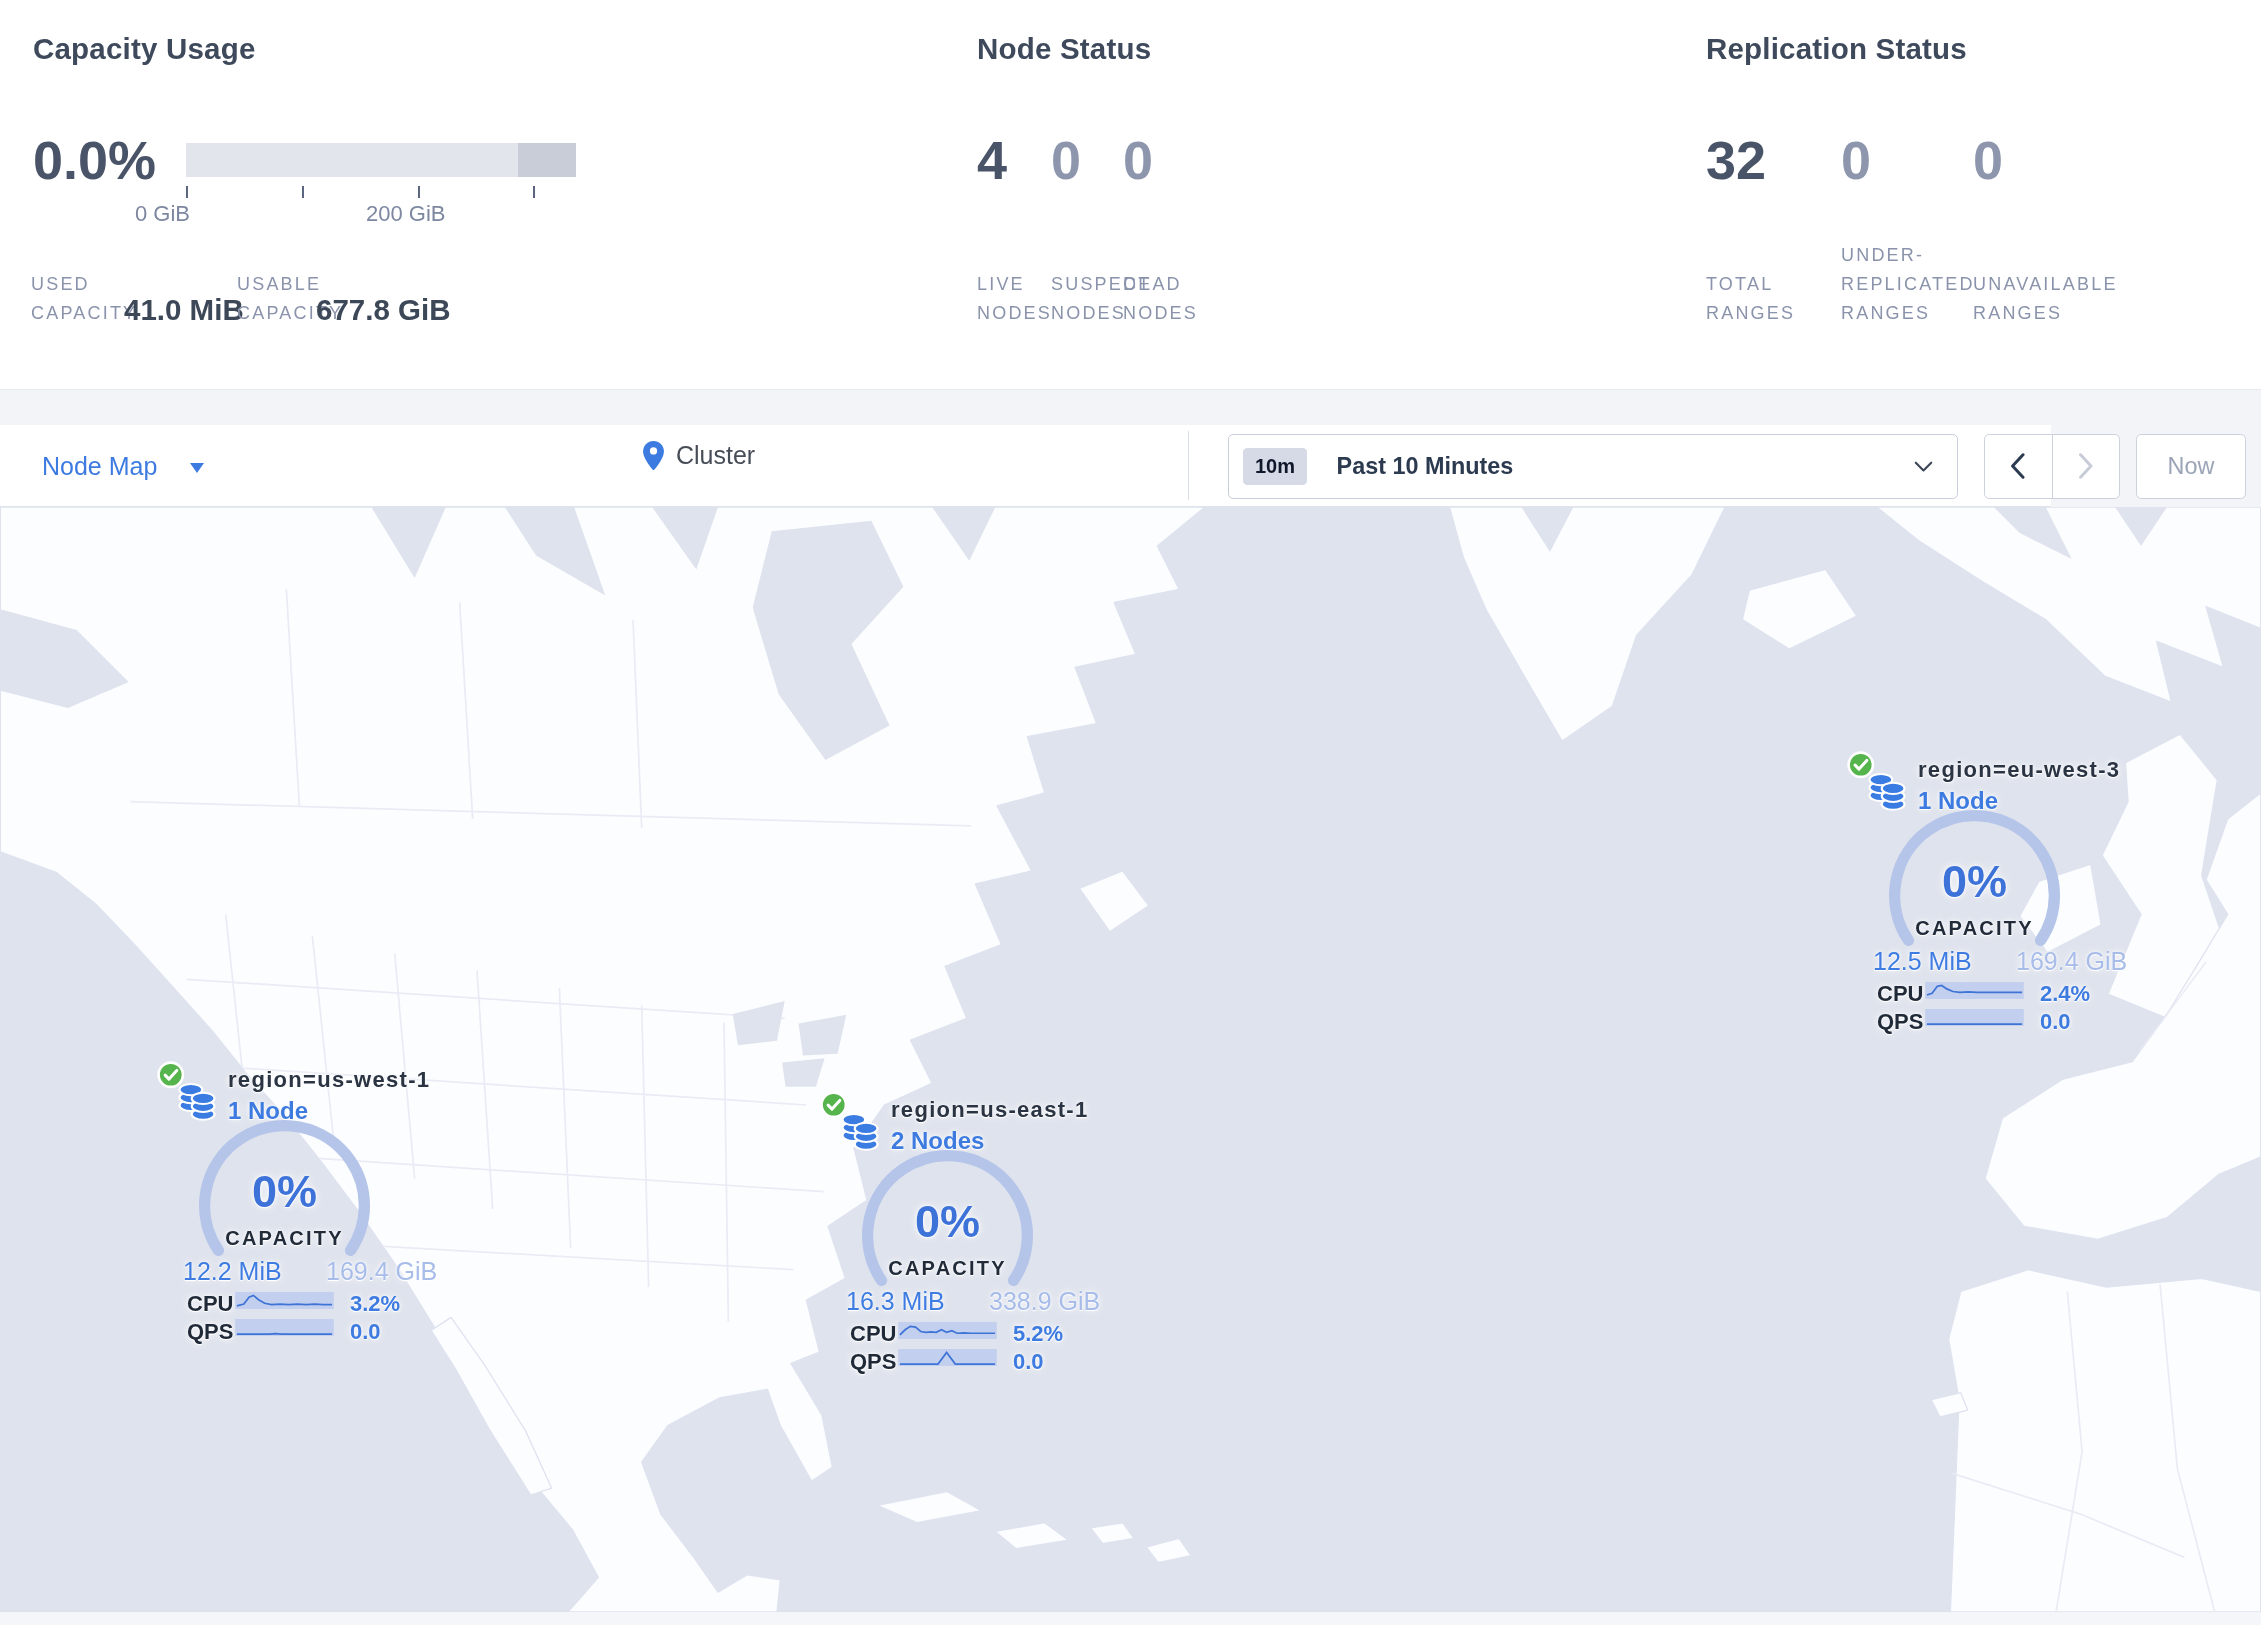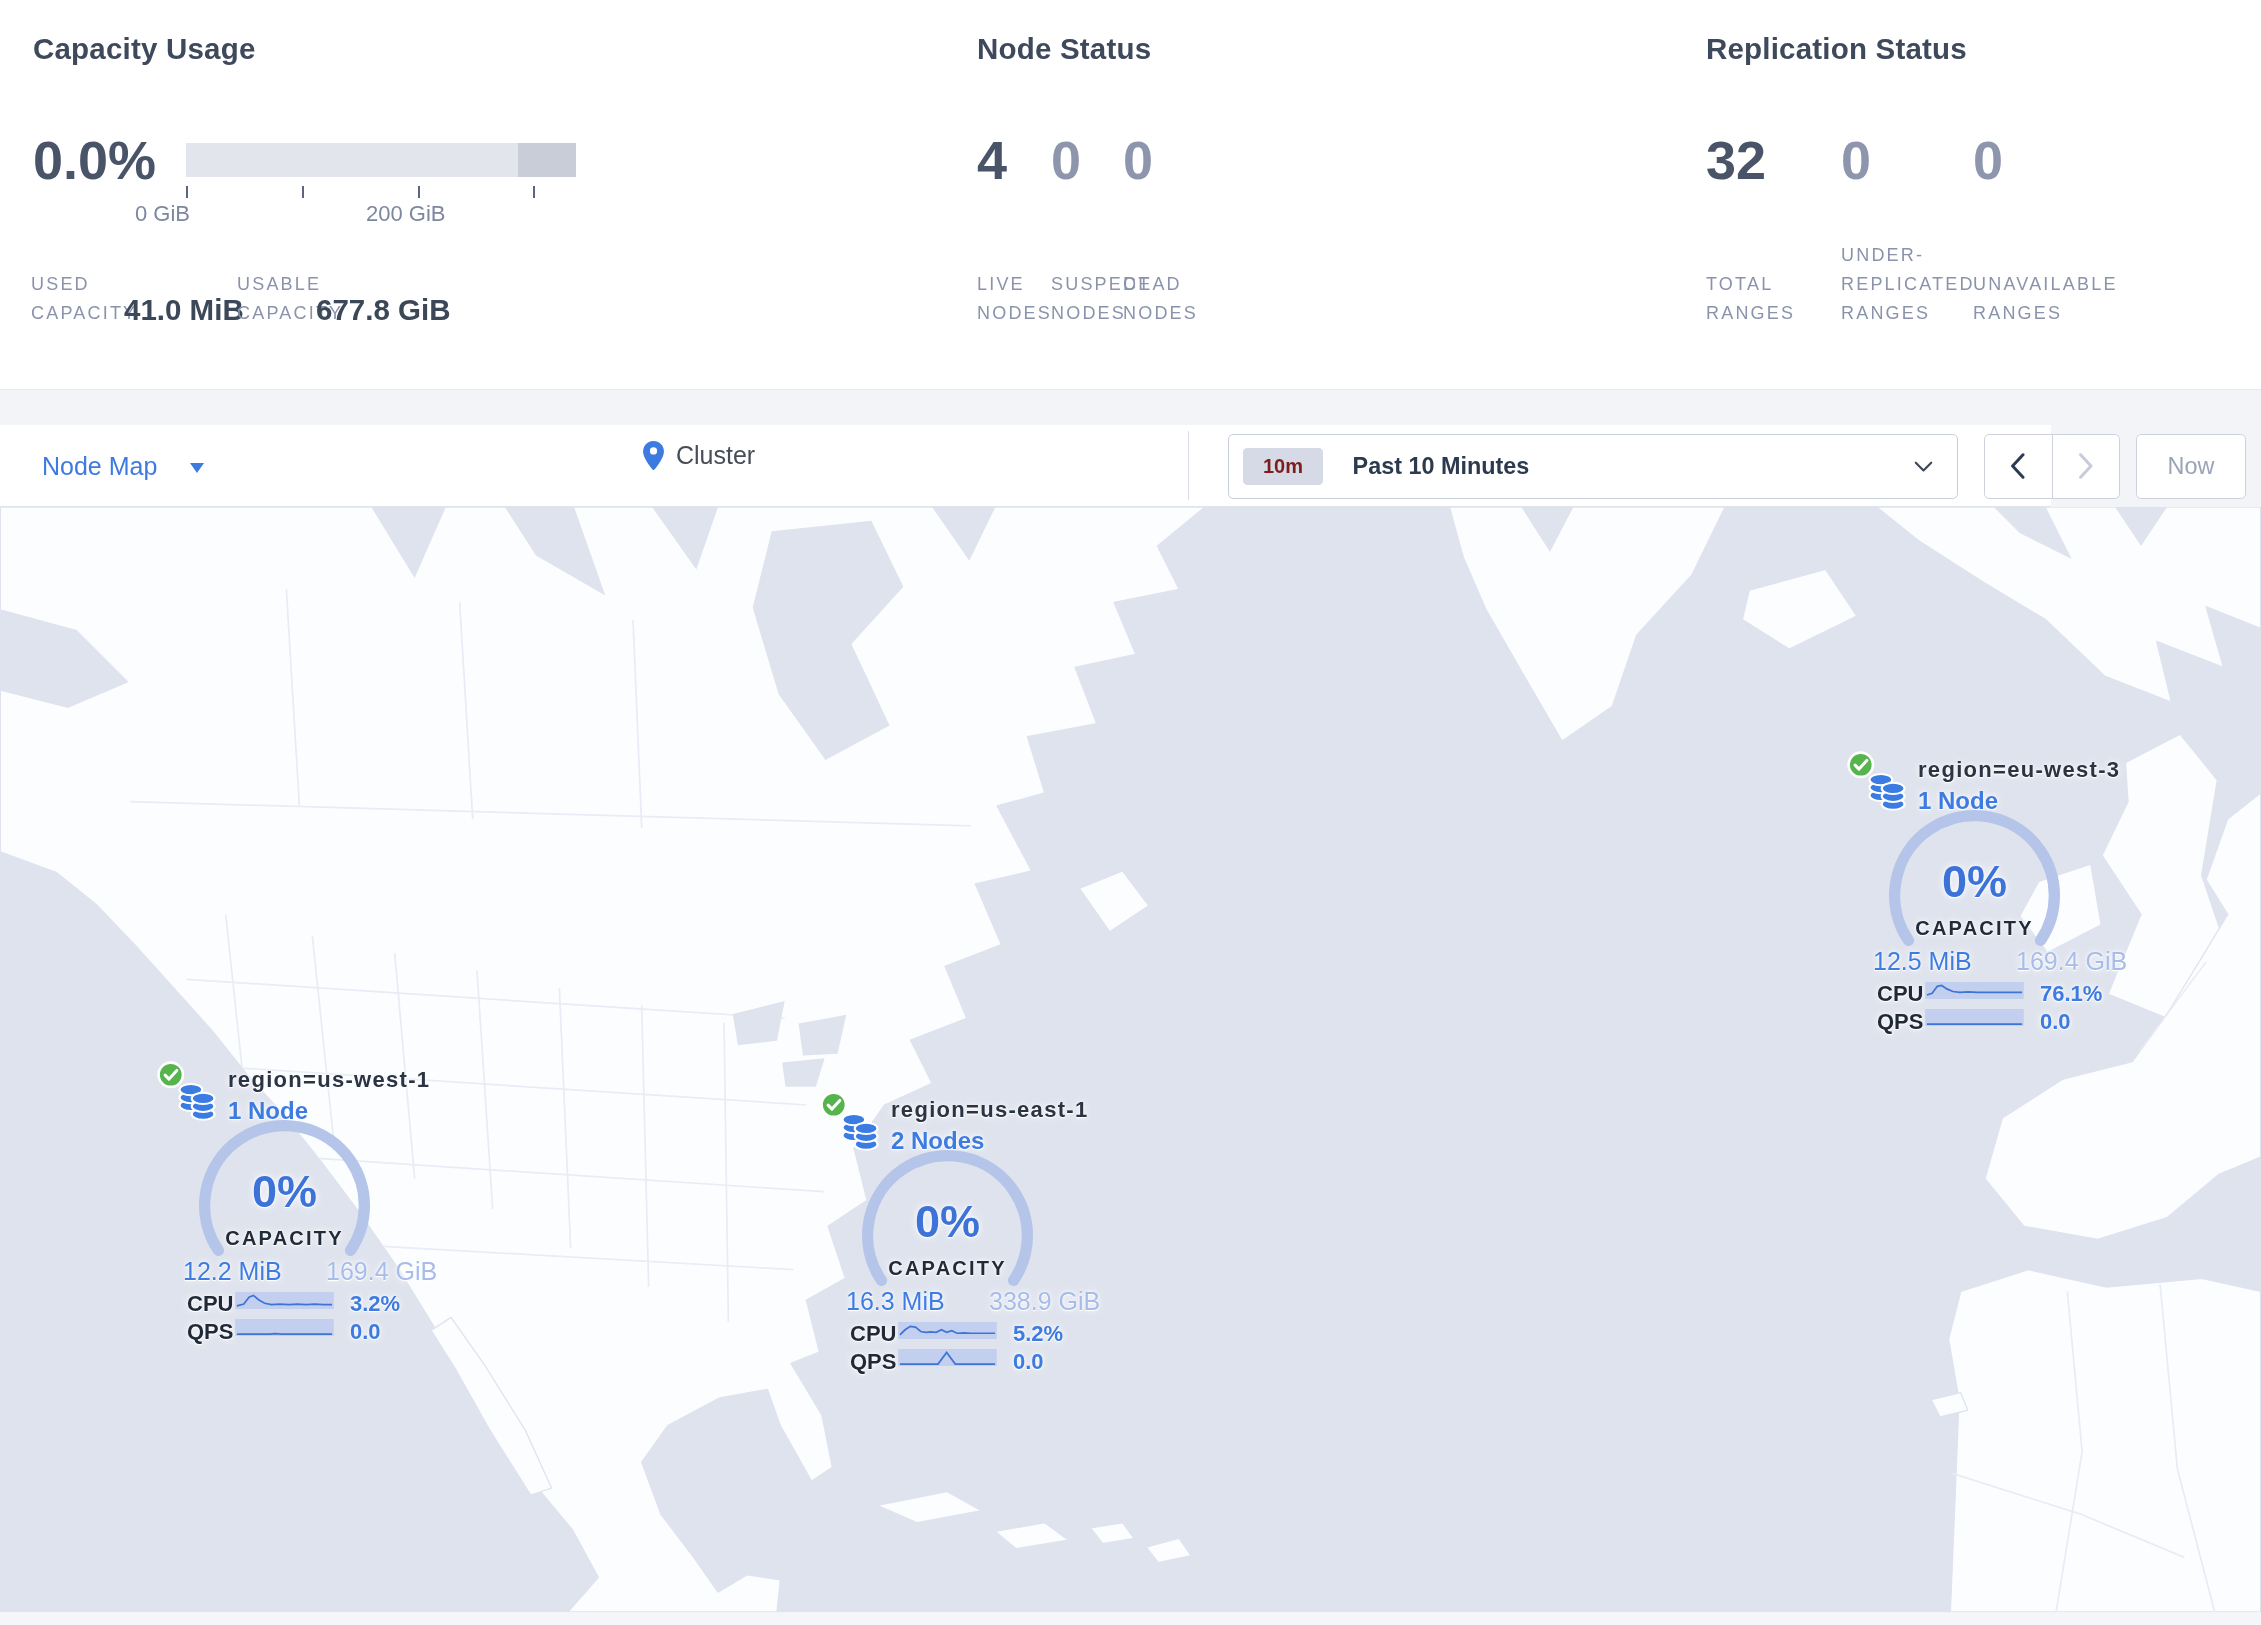--- a/index.html
+++ b/index.html
@@ -41,22 +41,22 @@
   .tri-down { width:0; height:0; border-left:7.8px solid transparent; border-right:7.8px solid transparent;
     border-top:10.4px solid #3d7be0; margin-left:33px; margin-top:3.5px; }
   .crumb { position:absolute; left:643px; top:15.6px; display:flex; align-items:center; gap:12px; cursor:pointer; }
   .crumb-label { font-size:25px; color:#474d57; }
   .tb-divider { position:absolute; left:1188px; top:6px; width:0.9px; height:69px; background:#d9dde5; }
   .time-select {
     position:absolute; left:1228px; top:8.7px; width:730px; height:65px;
     border:0.9px solid #c8cedb; border-radius:5.2px; background:#fff; display:flex; align-items:center; cursor:pointer;
   }
   .time-badge {
-    margin-left:14px; background:#d6dae6; border-radius:4.3px; padding:7px 20px;
-    font-size:20px; font-weight:700; color:#7f1d1d;
+    margin-left:14px; background:#d6dae6; border-radius:4.3px; padding:7px 12px;
+    font-size:20px; font-weight:700; color:#0f172a;
   }
   .time-label { margin-left:29.5px; font-size:23.4px; font-weight:700; color:#2c3a50; }
   .time-chevron { position:absolute; right:24px; top:26px; }
   .pager { position:absolute; left:1984px; top:8.7px; width:136px; height:65px;
     border:0.9px solid #ccd1dd; border-radius:5.2px; background:#fff; display:flex; }
   .pager-cell { flex:1; display:flex; align-items:center; justify-content:center; cursor:pointer; }
   .pager-cell.first { border-right:0.9px solid #ccd1dd; }
   .now-btn { position:absolute; left:2136px; top:8.7px; width:110px; height:65px;
     border:0.9px solid #ccd1dd; border-radius:5.2px; background:#fff; display:flex; align-items:center; justify-content:center;
     font-size:23.4px; color:#9ba3b6; cursor:pointer; }
@@ -329,21 +329,21 @@
       </svg>
     <div class="m-pct t">0%</div>
     <div class="m-cap t">CAPACITY</div>
     <div class="m-used t">12.5 MiB</div>
     <div class="m-total t">169.4 GiB</div>
     <div class="m-row-label r1 t">CPU</div>
     <svg class="m-spark r1s" width="99" height="17.3" viewBox="0 0 114 20">
       <rect x="0" y="0" width="114" height="20" fill="#c3cfee"></rect>
       <polyline points="2,15 8,13 14,5 19,4 25,8 32,11 40,12 50,11.5 60,12 70,12 80,12 90,12 100,12 112,12" fill="none" stroke="#3f74d7" stroke-width="2"></polyline>
     </svg>
-    <div class="m-row-val r1 t">76.1%</div>
+    <div class="m-row-val r1 t">2.4%</div>
     <div class="m-row-label r2 t">QPS</div>
     <svg class="m-spark r2s" width="99" height="17.3" viewBox="0 0 114 20">
       <rect x="0" y="0" width="114" height="20" fill="#c3cfee"></rect>
       <polyline points="2,17.5 112,17.5" fill="none" stroke="#3f74d7" stroke-width="2"></polyline>
     </svg>
     <div class="m-row-val r2 t">0.0</div>
   </div>
 </div>
 
 <div class="bottom-strip"></div>

